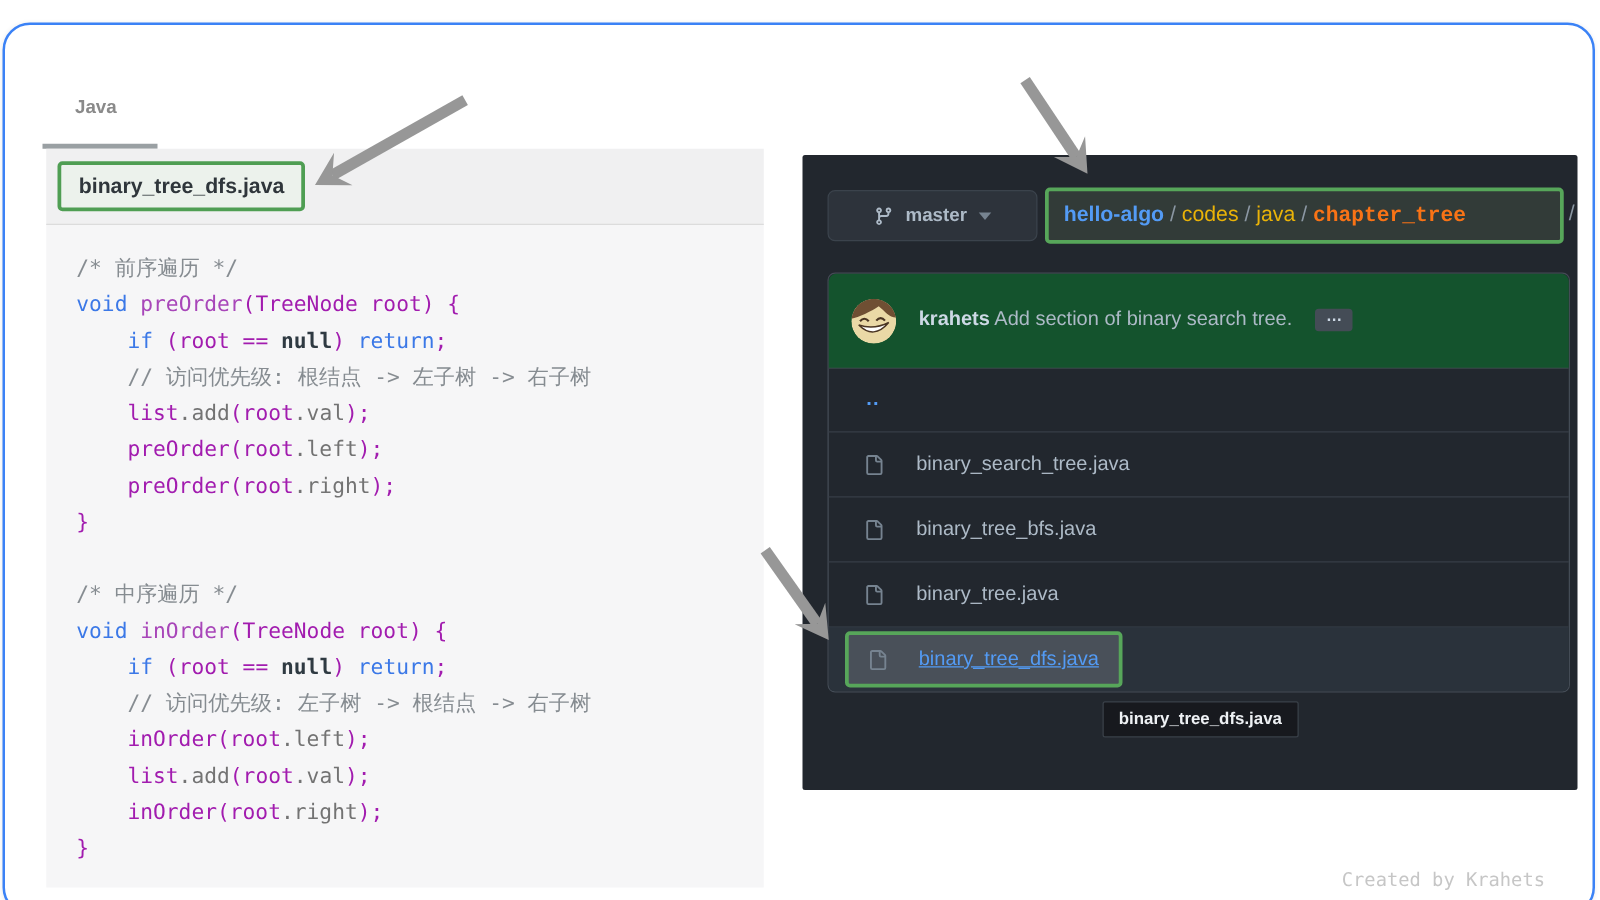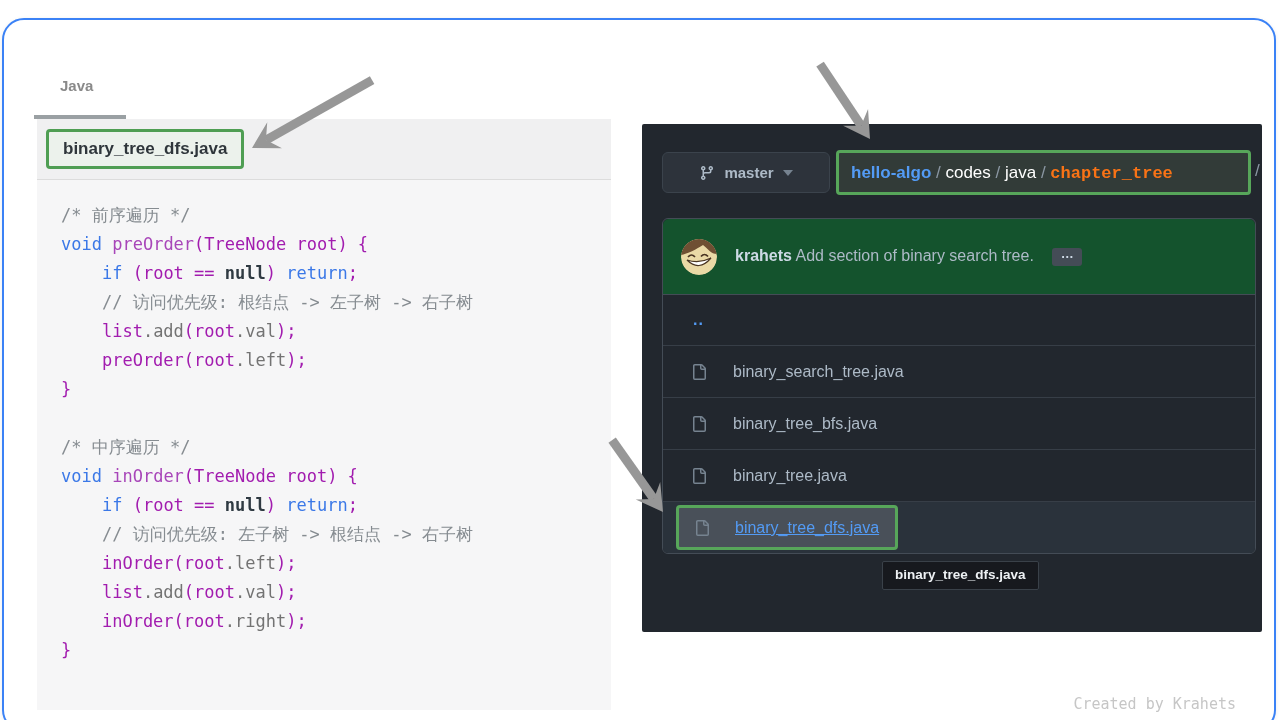--- a/index.html
+++ b/index.html
@@ -34,21 +34,21 @@
                 background:#2d333b; border:1px solid #3b434c; border-radius:6px;
                 display:flex; align-items:center; justify-content:center; gap:9px;
                 color:#adbac7; font-size:15px; font-weight:bold; cursor:pointer; }
   .caret-down { width:0; height:0; border-left:5px solid transparent; border-right:5px solid transparent;
                 border-top:6px solid #768390; }
   .breadcrumb-box { position:absolute; left:194px; top:26px; width:415px; height:45px;
                     border:3px solid #57a65a; border-radius:4px; background:#323b38;
                     display:flex; align-items:center; padding:0 12px; white-space:nowrap;
                     font-size:17px; overflow:hidden; }
   .bc-repo    { color:#539bf5; font-weight:bold; }
-  .bc-link    { color:#ffffff; }
+  .bc-link    { color:#eab308; }
   .bc-current { color:#f97316; font-weight:bold;font-family:Liberation Mono, monospace; }
   .bc-sep { color:#8b97a3; white-space:pre; font-weight:normal; }
   .trailing-slash { position:absolute; left:613px; top:37px; color:#8b97a3; font-size:17px; }
 
   .list-container { position:absolute; left:20px; top:94px; width:594px;
                     border:1px solid #444c56; border-radius:6px; background:#22272e; }
   .commit-bar { height:76px; background:#14532d; border-bottom:1px solid #444c56;
                 border-radius:6px 6px 0 0; display:flex; align-items:center; padding:0 18px; }
   .avatar { width:36px; height:36px; border-radius:50%; overflow:hidden; flex:0 0 36px; }
   .commit-text { margin-left:18px; font-size:16px; color:#adbac7; }
@@ -91,20 +91,21 @@
     </div>
   </div>
 
   <div class="code-area">
       <div class="code-line"><span class="tok-com">/* 前序遍历 */</span></div>
       <div class="code-line"><span class="tok-kw">void</span><span class="tok-pl"> </span><span class="tok-fn">preOrder</span><span class="tok-pl">(TreeNode root) {</span></div>
       <div class="code-line"><span class="tok-pl">    </span><span class="tok-kw">if</span><span class="tok-pl"> (root == </span><span class="tok-kc">null</span><span class="tok-pl">) </span><span class="tok-kw">return</span><span class="tok-pl">;</span></div>
       <div class="code-line"><span class="tok-pl">    </span><span class="tok-com">// 访问优先级: 根结点 -&gt; 左子树 -&gt; 右子树</span></div>
       <div class="code-line"><span class="tok-pl">    list</span><span class="tok-pr">.add</span><span class="tok-pl">(root</span><span class="tok-pr">.val</span><span class="tok-pl">);</span></div>
       <div class="code-line"><span class="tok-pl">    preOrder(root</span><span class="tok-pr">.left</span><span class="tok-pl">);</span></div>
+      <div class="code-line"><span class="tok-pl">    preOrder(root</span><span class="tok-pr">.right</span><span class="tok-pl">);</span></div>
       <div class="code-line"><span class="tok-pl">}</span></div>
       <div class="code-line">&nbsp;</div>
       <div class="code-line"><span class="tok-com">/* 中序遍历 */</span></div>
       <div class="code-line"><span class="tok-kw">void</span><span class="tok-pl"> </span><span class="tok-fn">inOrder</span><span class="tok-pl">(TreeNode root) {</span></div>
       <div class="code-line"><span class="tok-pl">    </span><span class="tok-kw">if</span><span class="tok-pl"> (root == </span><span class="tok-kc">null</span><span class="tok-pl">) </span><span class="tok-kw">return</span><span class="tok-pl">;</span></div>
       <div class="code-line"><span class="tok-pl">    </span><span class="tok-com">// 访问优先级: 左子树 -&gt; 根结点 -&gt; 右子树</span></div>
       <div class="code-line"><span class="tok-pl">    inOrder(root</span><span class="tok-pr">.left</span><span class="tok-pl">);</span></div>
       <div class="code-line"><span class="tok-pl">    list</span><span class="tok-pr">.add</span><span class="tok-pl">(root</span><span class="tok-pr">.val</span><span class="tok-pl">);</span></div>
       <div class="code-line"><span class="tok-pl">    inOrder(root</span><span class="tok-pr">.right</span><span class="tok-pl">);</span></div>
       <div class="code-line"><span class="tok-pl">}</span></div>

